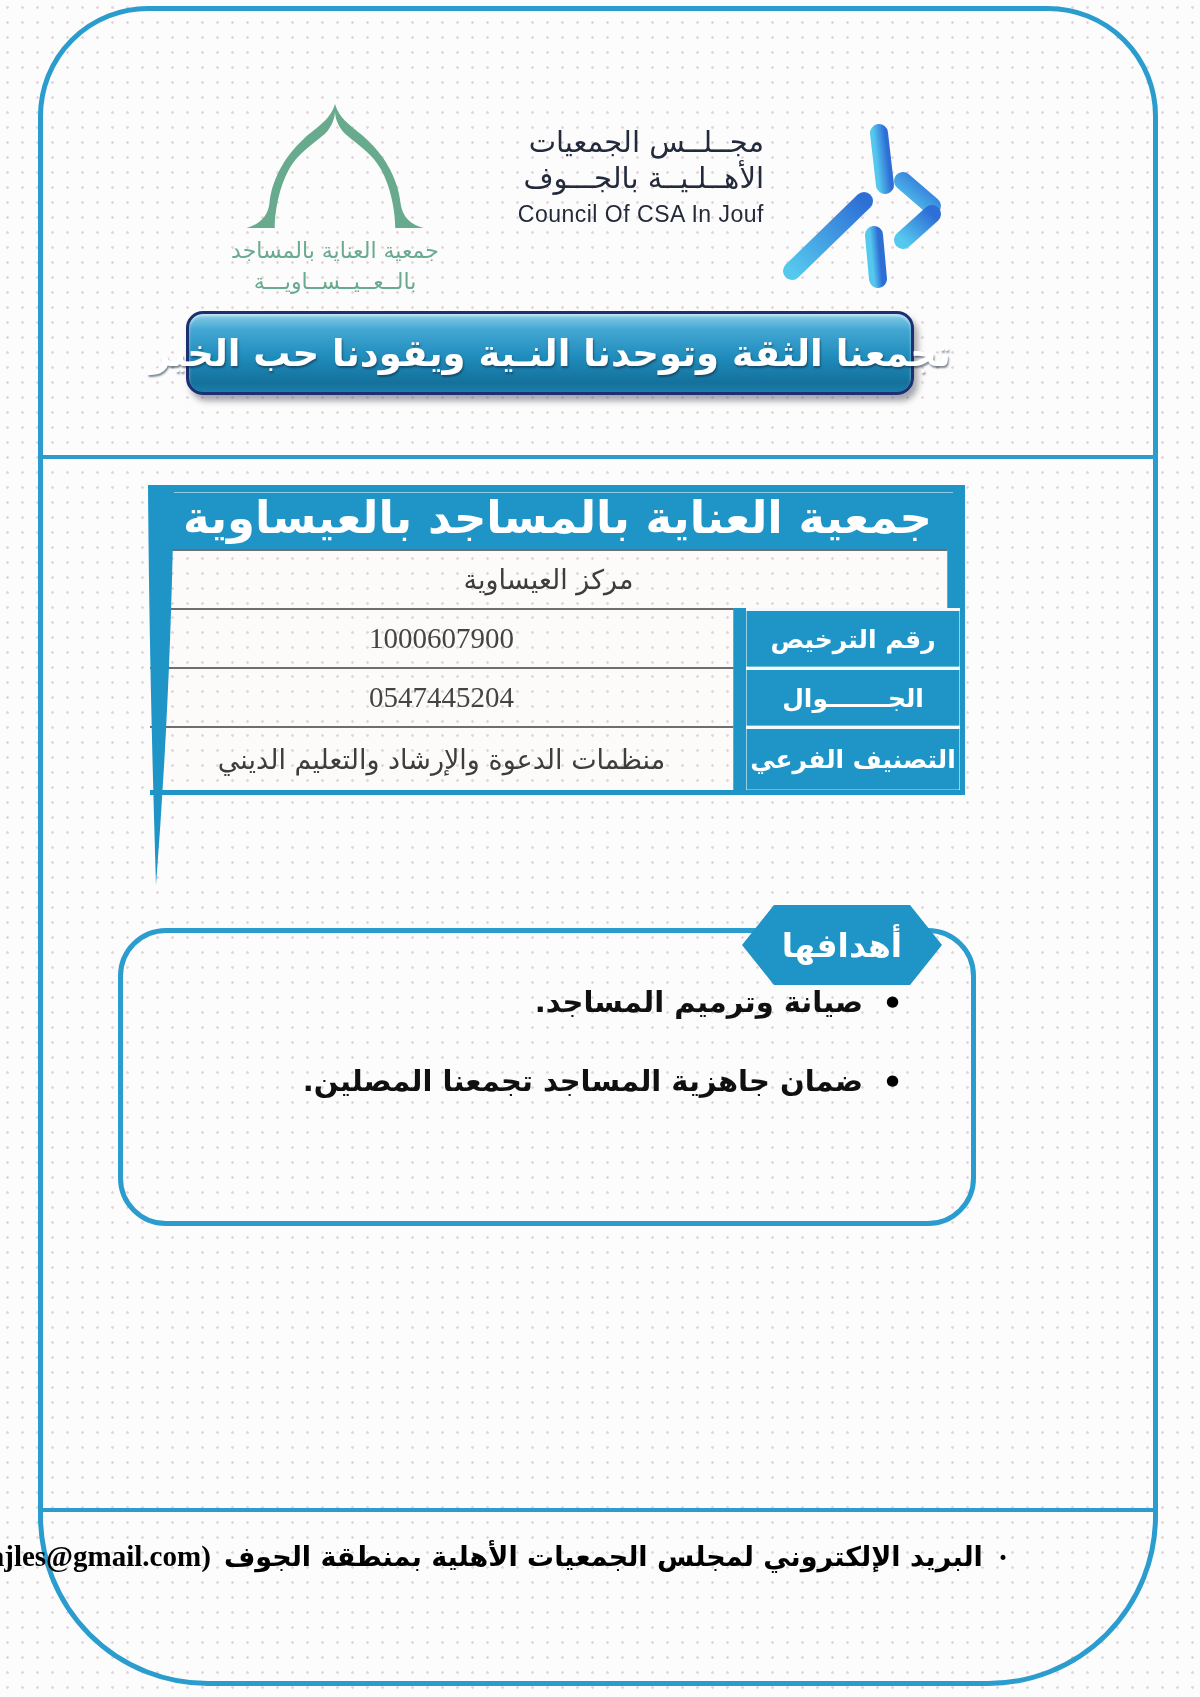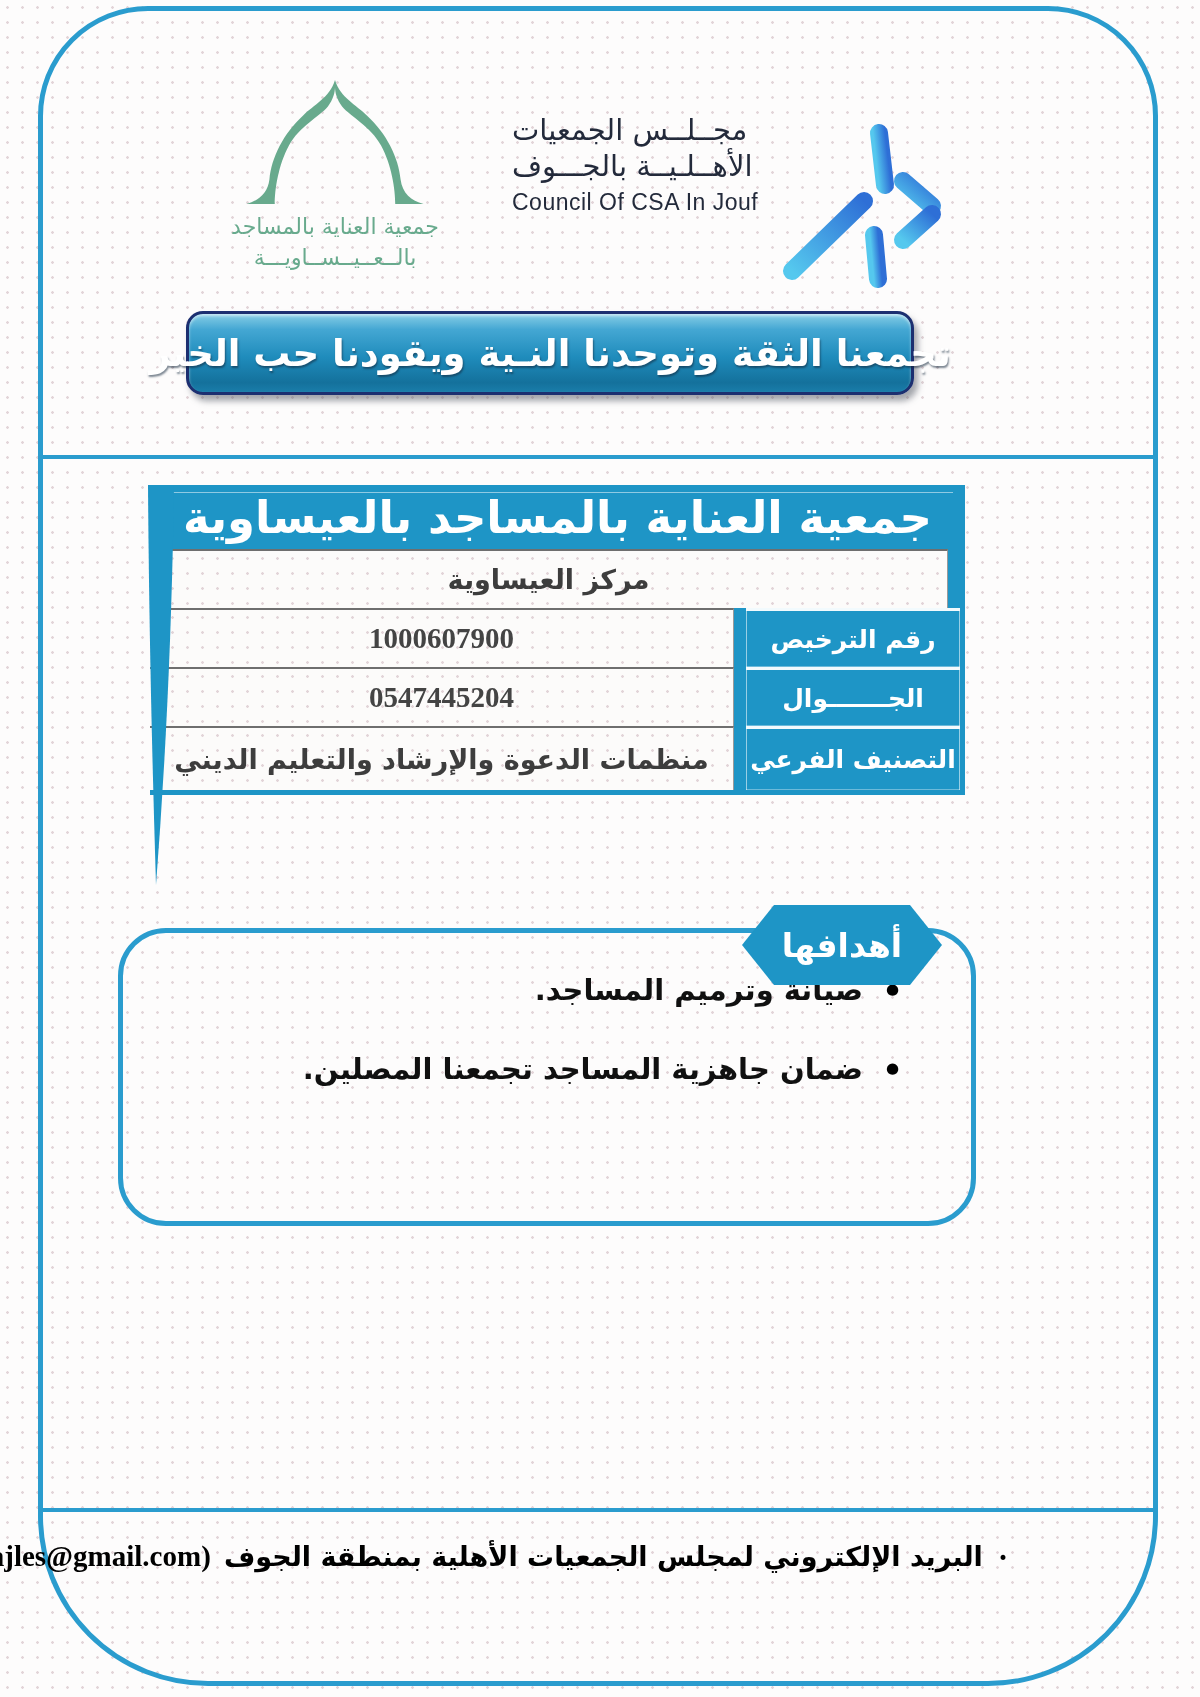--- a/index.html
+++ b/index.html
@@ -20,26 +20,26 @@
     position:absolute;left:38px;top:6px;width:1120px;height:1680px;
     border:5px solid #2a9cce;box-sizing:border-box;
     border-radius:110px 110px 170px 170px;
     pointer-events:none;
   }
   .divider{position:absolute;left:41px;width:1114px;height:4px;background:#2a9cce;}
   .divider.one{top:455px;}
   .divider.two{top:1508px;}
 
   
-  .assoc-logo{position:absolute;left:195px;top:80px;width:280px;text-align:center;color:#68aa8d;}
+  .assoc-logo{position:absolute;left:195px;top:104px;width:280px;text-align:center;color:#68aa8d;}
   .assoc-logo svg{display:block;margin:0 auto;}
   .assoc-line1{font-size:22px;margin-top:10px;letter-spacing:1px;}
   .assoc-line2{font-size:22px;margin-top:6px;letter-spacing:2px;}
 
-  .council-logo{position:absolute;left:512px;top:112px;width:252px;text-align:left;color:#232a3b;direction:rtl;}
+  .council-logo{position:absolute;left:512px;top:124px;width:252px;text-align:right;color:#232a3b;direction:rtl;}
   .council-ar1{font-size:29px;line-height:1.25;}
   .council-ar2{font-size:29px;line-height:1.25;}
   .council-en{font-size:23px;letter-spacing:.5px;margin-top:4px;font-family:"Liberation Sans",sans-serif;direction:ltr;}
   .star-logo{position:absolute;left:762px;top:93px;}
 
   
   .banner{
     position:absolute;left:186px;top:311px;width:728px;height:84px;box-sizing:border-box;
     border:3px solid #1c2f70;border-radius:17px;
     background:linear-gradient(180deg,#86cde6 0%,#44a7d3 20%,#1f8cbc 55%,#14719c 88%,#1a7daa 100%);
@@ -62,21 +62,21 @@
   }
   .t-header::before{
     content:"";position:absolute;top:7px;left:12px;right:12px;
     border-top:1px solid rgba(255,255,255,.5);
   }
   .t-row{display:flex;flex-direction:row;padding-right:5px;min-height:59px;}
   .t-row.tall{min-height:64px;}
   .cell-value{
     flex:1;display:flex;align-items:center;justify-content:center;
     border-top:2px solid #6e6e6e;border-right:1px solid #9a9a9a;
-    color:#3d3d3d;font-size:27px;font-weight:bold;direction:rtl;text-align:center;
+    color:#3d3d3d;font-size:27px;font-weight:normal;direction:rtl;text-align:center;
   }
   .cell-value.latin{direction:ltr;font-family:"Liberation Serif",serif;font-size:29px;color:#444;}
   .cell-gap{width:12px;}
   .cell-label{
     width:214px;display:flex;align-items:center;justify-content:center;
     background:#1e95c6;border-top:3px solid #f2fafd;
     box-shadow:inset 1px 0 0 rgba(255,255,255,.55), inset -1px 0 0 rgba(255,255,255,.55), inset 0 -1px 0 rgba(255,255,255,.35);
     color:#fff;font-size:25px;font-weight:bold;direction:rtl;white-space:nowrap;
   }
   
@@ -88,21 +88,21 @@
     background:#1e95c6;
     clip-path:polygon(0% 50%,16% 0%,84% 0%,100% 50%,84% 100%,16% 100%);
     display:flex;align-items:center;justify-content:center;
     color:#fff;font-size:33px;font-weight:bold;direction:rtl;margin-top:19px;
   }
   .goals-box{
     position:absolute;left:118px;top:928px;width:858px;height:298px;box-sizing:border-box;
     border:5px solid #2a9cce;border-radius:48px;z-index:1;
   }
   .goals-list{
-    list-style:none;margin:0;padding:40px 72px 0 40px;direction:rtl;
+    list-style:none;margin:0;padding:52px 72px 0 40px;direction:rtl;
   }
   .goal-item{
     position:relative;padding-right:36px;margin-bottom:44px;
     color:#101010;font-size:29px;font-weight:bold;line-height:1.2;
   }
   .goal-item::before{
     content:"●";position:absolute;right:0;top:7px;font-size:15px;color:#000;
   }
 
   

